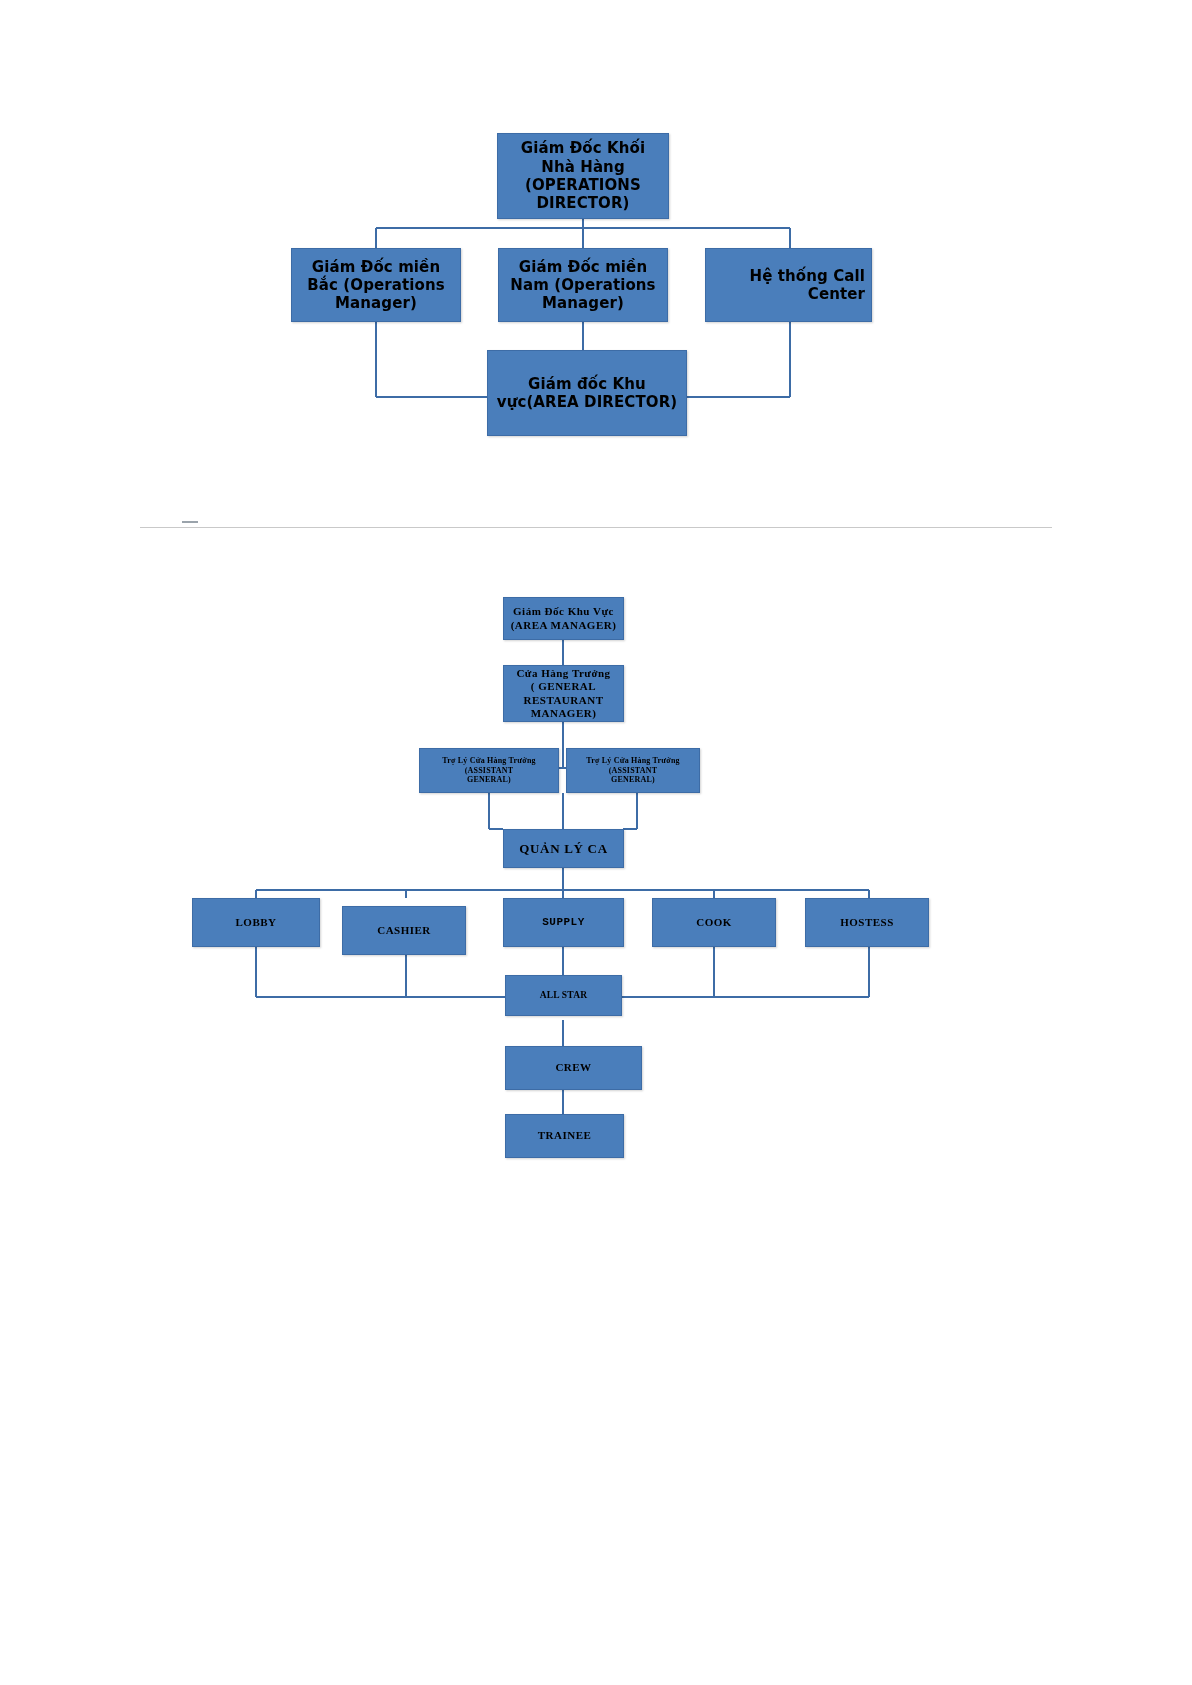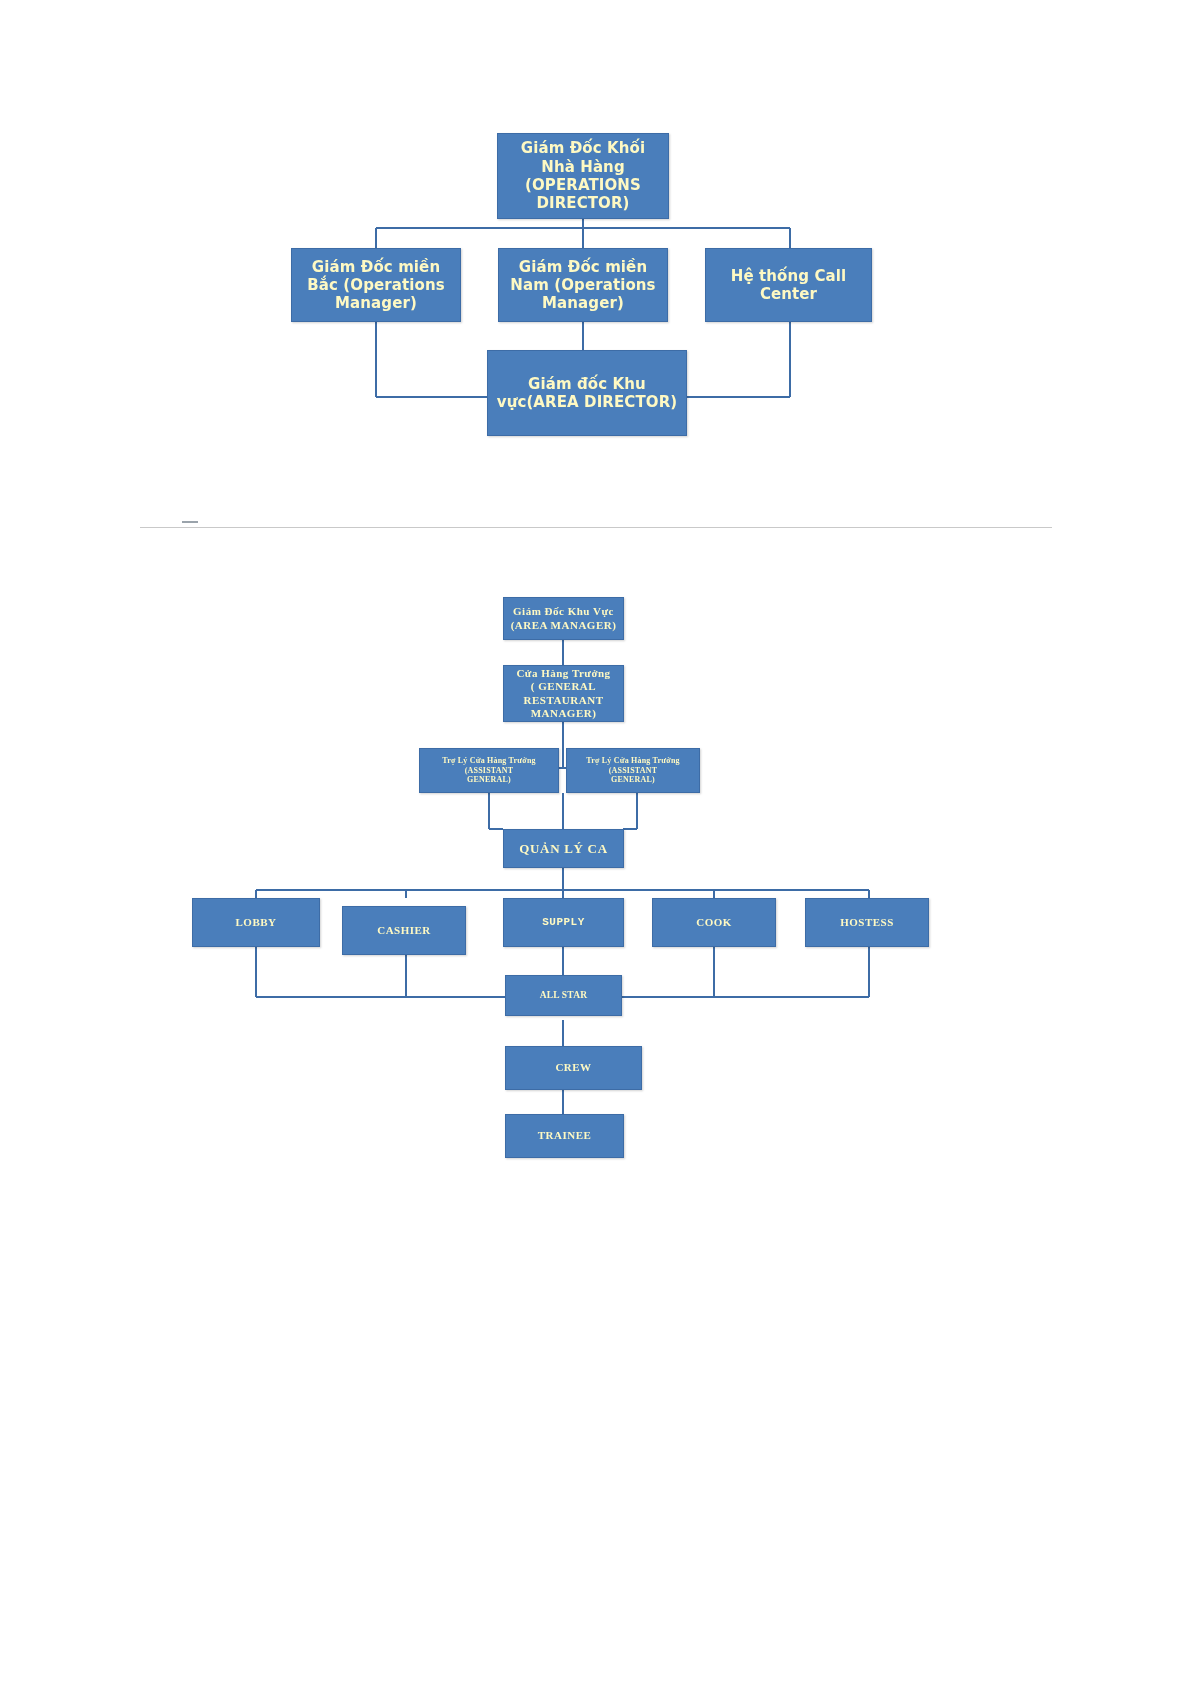--- a/index.html
+++ b/index.html
@@ -19,21 +19,21 @@
     position: absolute;
     inset: 0;
   }
 
   
   .node {
     position: absolute;
     box-sizing: border-box;
     background: #4a7ebb;
     border: 1px solid #3d6ca6;
-    color: #fef9c3;
+    color: #000000;
     display: flex;
     align-items: center;
     justify-content: center;
     text-align: center;
     line-height: 1.22;
     box-shadow: 1px 1px 2px rgba(0,0,0,0.18);
     white-space: pre-line;
   }
 
   
@@ -108,21 +108,21 @@
         <path d="M583,322 L583,350"></path>
       </g>
     </svg>
 
     <div class="node" style="left:497px; top:133px; width:172px; height:86px;">Giám Đốc Khối Nhà Hàng (OPERATIONS DIRECTOR)</div>
 
     <div class="node" style="left:291px; top:248px; width:170px; height:74px;">Giám Đốc miền Bắc (Operations Manager)</div>
 
     <div class="node" style="left:498px; top:248px; width:170px; height:74px;">Giám Đốc miền Nam (Operations Manager)</div>
 
-    <div class="node" style="left:705px; top:248px; width:167px; height:74px;">Hệ thống Call Center</div>
+    <div class="node" style="left:705px; top:248px; width:167px; height:74px;text-align:right;">Hệ thống Call Center</div>
 
     <div class="node" style="left:487px; top:350px; width:200px; height:86px;">Giám đốc Khu vực(AREA DIRECTOR)</div>
   </div>
 
   <div class="divider"></div>
   <div class="divider-tick"></div>
 
   <div class="c2">
 
     <svg class="wires" width="1192" height="1685" style="top:0">

